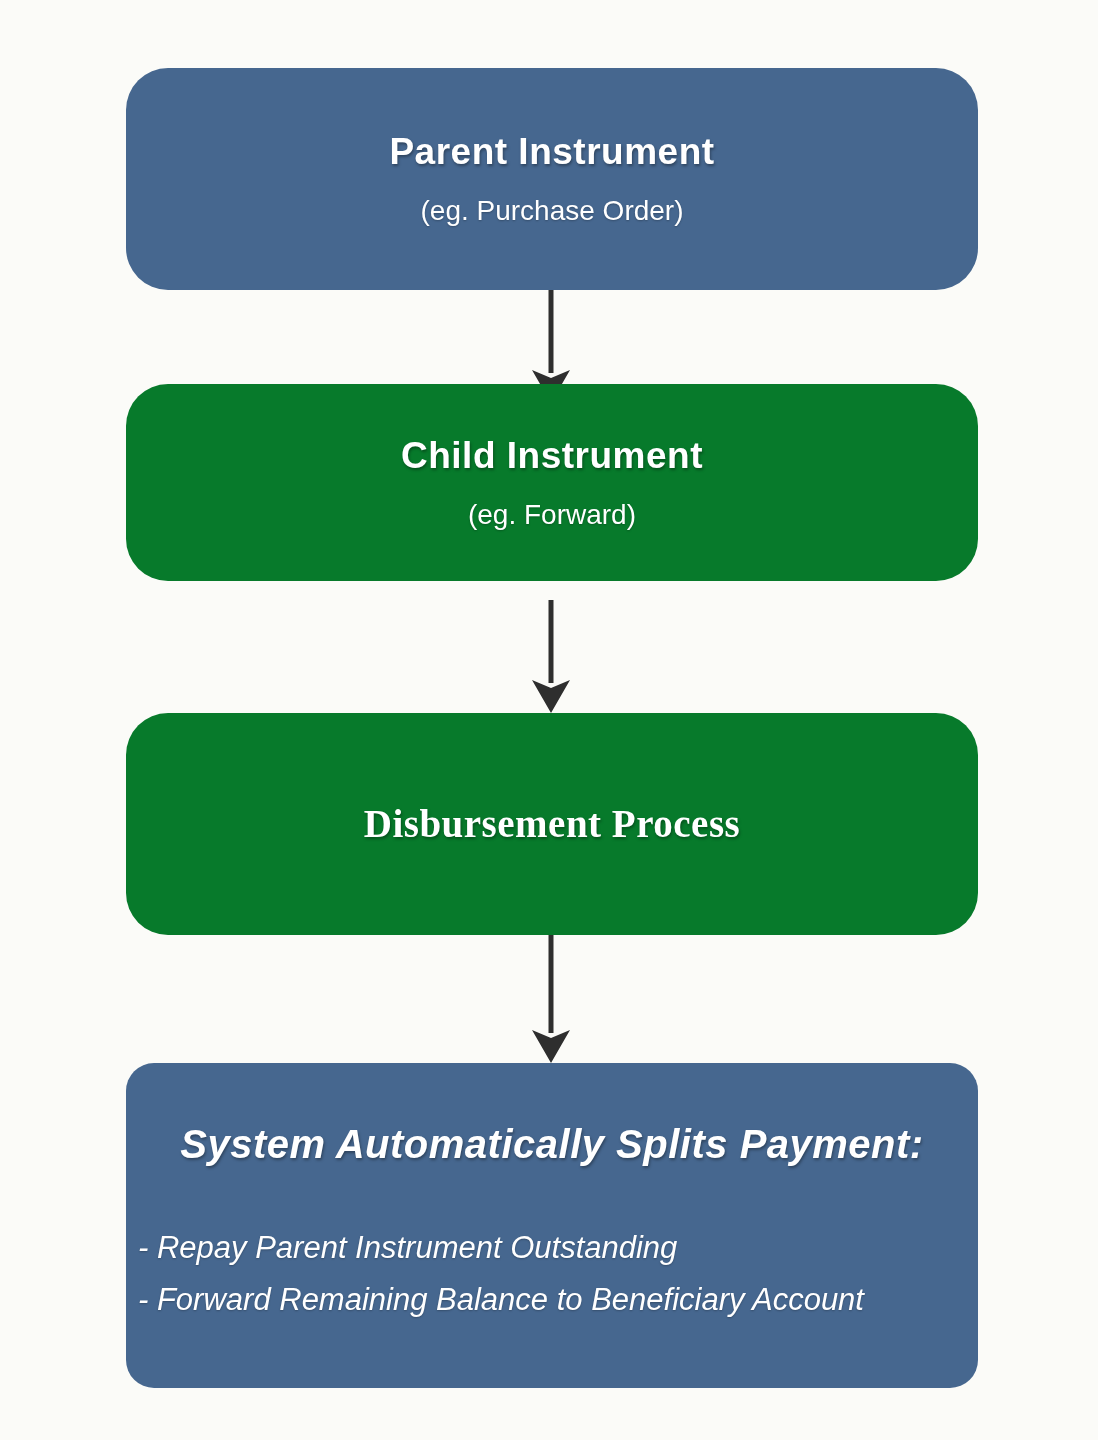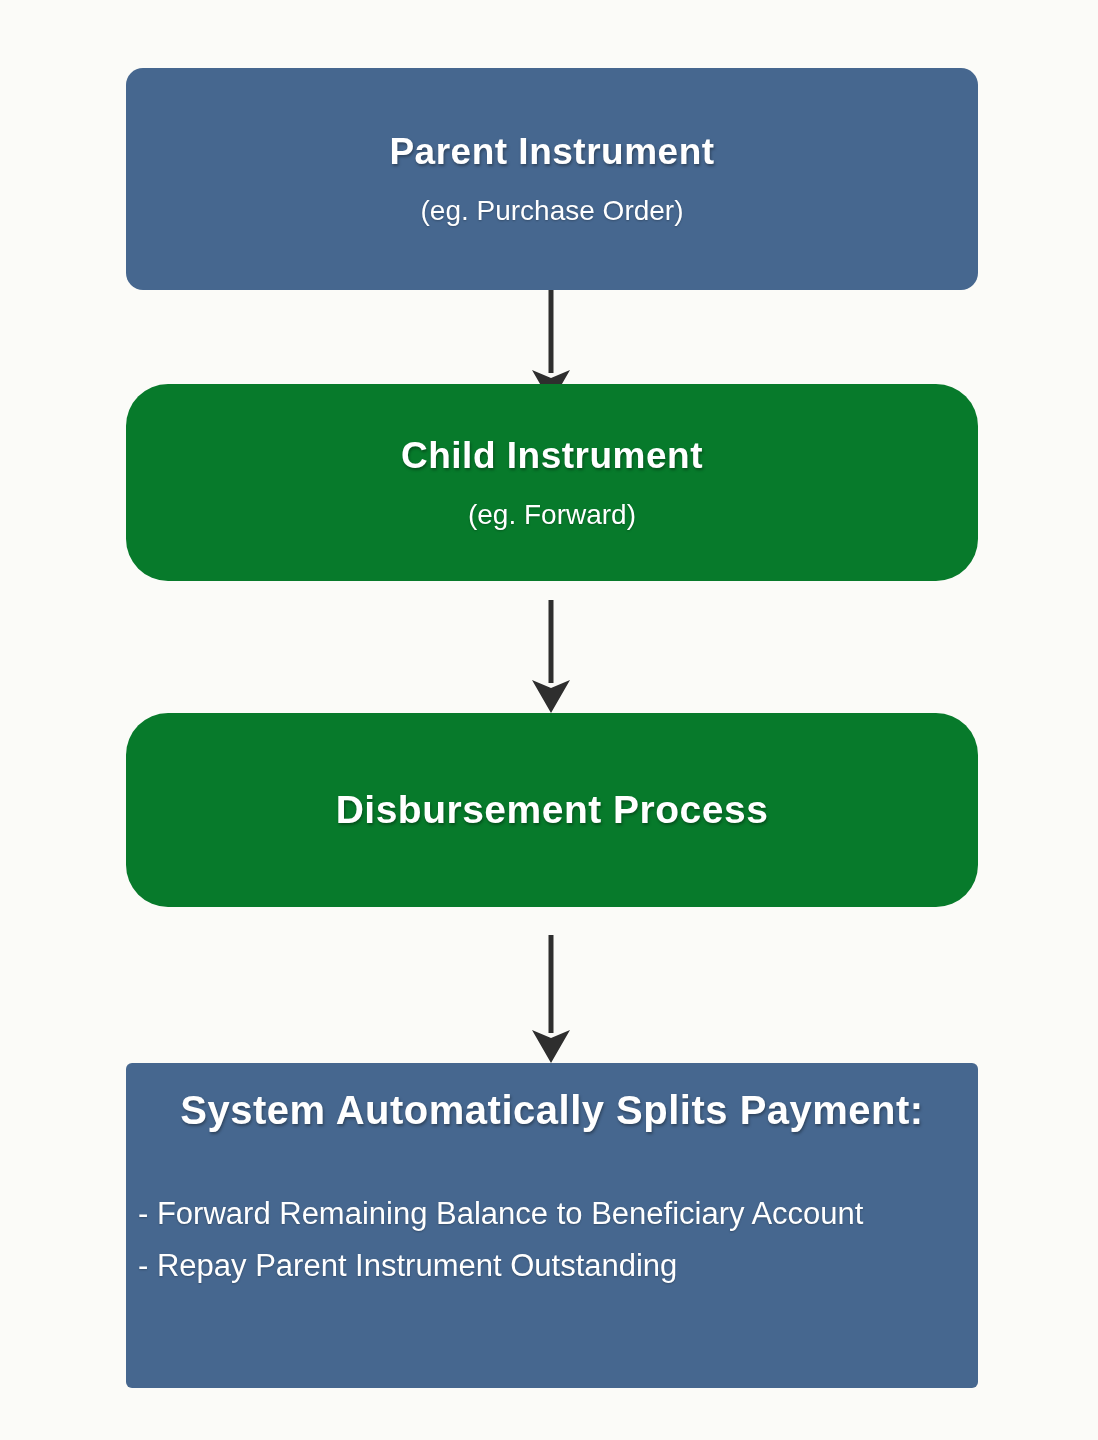--- a/index.html
+++ b/index.html
@@ -28,29 +28,30 @@
     width: 852px;
     border-radius: 42px;
     color: var(--text-white);
     display: flex;
     flex-direction: column;
     align-items: center;
     justify-content: center;
   }
   .node.blue  { background: var(--parent-blue); }
   .node.green { background: var(--child-green); }
-  #node-1 { top: 68px;  height: 222px; border-radius: 17px; }
+  #node-1 { top: 68px;  height: 222px; }
   #node-2 { top: 384px; height: 197px; }
-  #node-3 { top: 713px; height: 194px; }
+  #node-3 { top: 713px; height: 222px; font-family: Liberation Serif, serif; }
   #node-4 {
     top: 1063px; height: 325px;
-    border-radius: 6px;
+    border-radius: 28px;
     justify-content: flex-start;
     align-items: stretch;
-    padding-top: 24px;
+    padding-top: 58px;
+    font-style: italic;
   }
   .node-title {
     margin: 0;
     font-size: 37px;
     font-weight: bold;
     letter-spacing: 0.5px;
     line-height: 44px;
     text-align: center;
     text-shadow: 1px 2px 3px rgba(0,0,0,0.35);
   }
@@ -113,18 +114,18 @@
   </section>
 
   <svg class="arrow" id="arrow-3" viewBox="0 0 44 128" aria-hidden="true">
     <line x1="22" y1="0" x2="22" y2="98"></line>
     <polygon points="22,128 3,95 22,103 41,95"></polygon>
   </svg>
 
   <section class="node blue" id="node-4">
     <h2 class="node-title">System Automatically Splits Payment:</h2>
     <ul class="bullet-list">
+      <li>- Repay Parent Instrument Outstanding</li>
       <li>- Forward Remaining Balance to Beneficiary Account</li>
-      <li>- Repay Parent Instrument Outstanding</li>
     </ul>
   </section>
 
 </div>
 
 </body></html>

